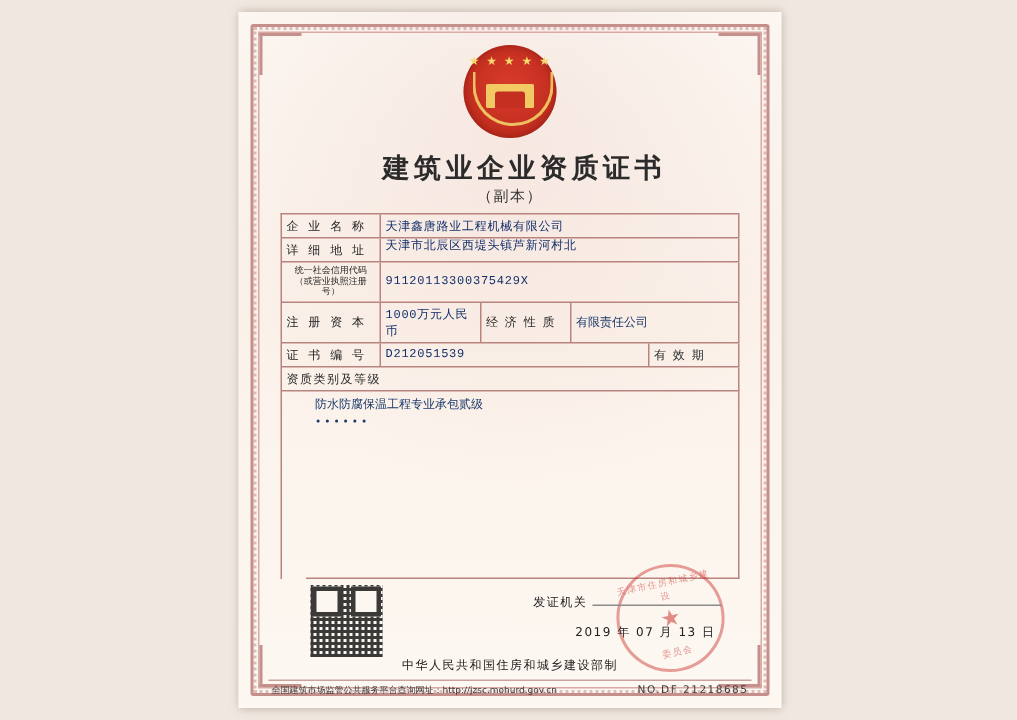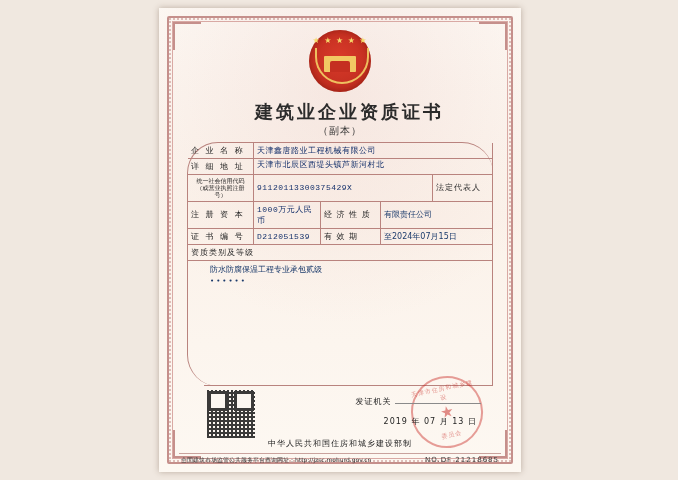--- a/index.html
+++ b/index.html
@@ -146,21 +146,20 @@
   
   .form {
     position: absolute;
     left: 28px;
     top: 134px;
     right: 28px;
     border-top: 1px solid #b9837e;
     border-left: 1px solid #b9837e;
     font-size: 8px;
     color: #2a2a2a;
-    border-radius: 31px;
   }
   .row {
     display: flex;
     border-bottom: 1px solid #b9837e;
     min-height: 15px;
   }
   .cell {
     border-right: 1px solid #b9837e;
     padding: 2px 3px;
     display: flex;
@@ -377,35 +376,33 @@
 
       <div class="row addr-row">
         <div class="cell lbl">详 细 地 址</div>
         <div class="cell val hand">天津市北辰区西堤头镇芦新河村北</div>
       </div>
 
       <div class="row">
         <div class="cell lbl small">统一社会信用代码
 （或营业执照注册号）</div>
         <div class="cell val hand" style="flex:1 1 auto;">91120113300375429X</div>
-        <div class="cell lbl2">法定代表人</div>
       </div>
 
       <div class="row">
         <div class="cell lbl">注 册 资 本</div>
         <div class="cell val hand">1000万元人民币</div>
         <div class="cell lbl2">经 济 性 质</div>
         <div class="cell val2">有限责任公司</div>
       </div>
 
       <div class="row">
         <div class="cell lbl">证 书 编 号</div>
         <div class="cell val hand">D212051539</div>
         <div class="cell lbl2">有 效 期</div>
-        <div class="cell val2">至2024年07月15日</div>
       </div>
 
       <div class="scope-head">资质类别及等级</div>
       <div class="scope-body">
         <div>防水防腐保温工程专业承包贰级</div>
         <div class="dots">••••••</div>
       </div>
     </div>
 
     <div class="seal">

